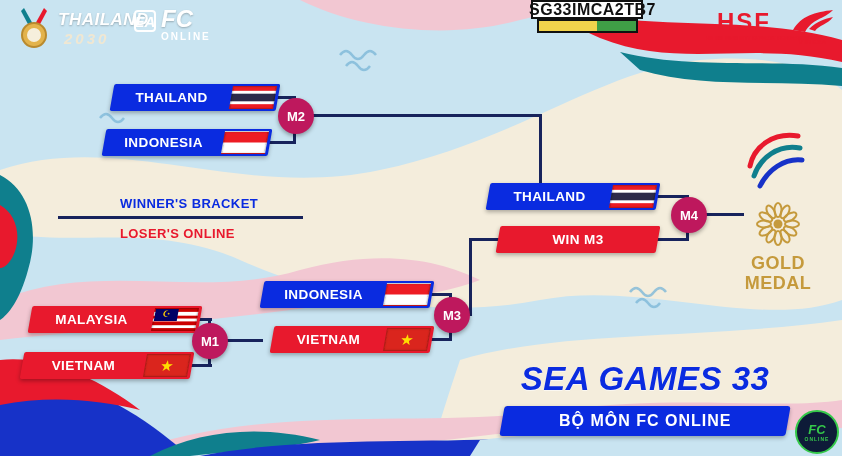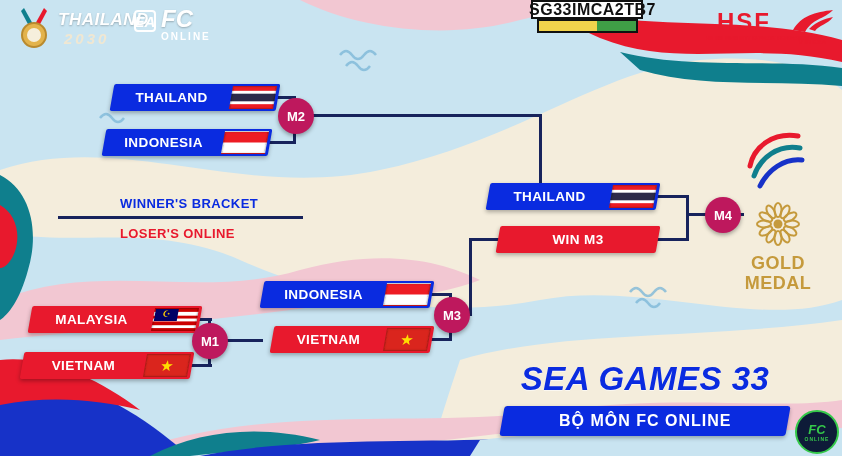--- a/index.html
+++ b/index.html
@@ -175,21 +175,21 @@
   </div>
   <div class="node" style="left:278px;top:98px">M2</div>
 
   <div class="team-bar blue" style="left:488px;top:183px;width:170px">
     <span class="team-name">THAILAND</span>
     <span class="flag flag-th"></span>
   </div>
   <div class="team-bar red" style="left:498px;top:226px;width:160px">
     <span class="team-name">WIN M3</span>
   </div>
-  <div class="node" style="left:705px;top:197px">M4</div>
+  <div class="node" style="left:671px;top:197px">M4</div>
 
   <div class="bracket-label win" style="left:120px;top:196px">WINNER'S BRACKET</div>
   <div class="line" style="left:58px;top:216px;width:245px;height:2.5px"></div>
   <div class="bracket-label lose" style="left:120px;top:226px">LOSER'S ONLINE</div>
 
   <div class="team-bar blue" style="left:262px;top:281px;width:170px">
     <span class="team-name">INDONESIA</span>
     <span class="flag flag-id"></span>
   </div>
   <div class="team-bar red" style="left:272px;top:326px;width:160px">

